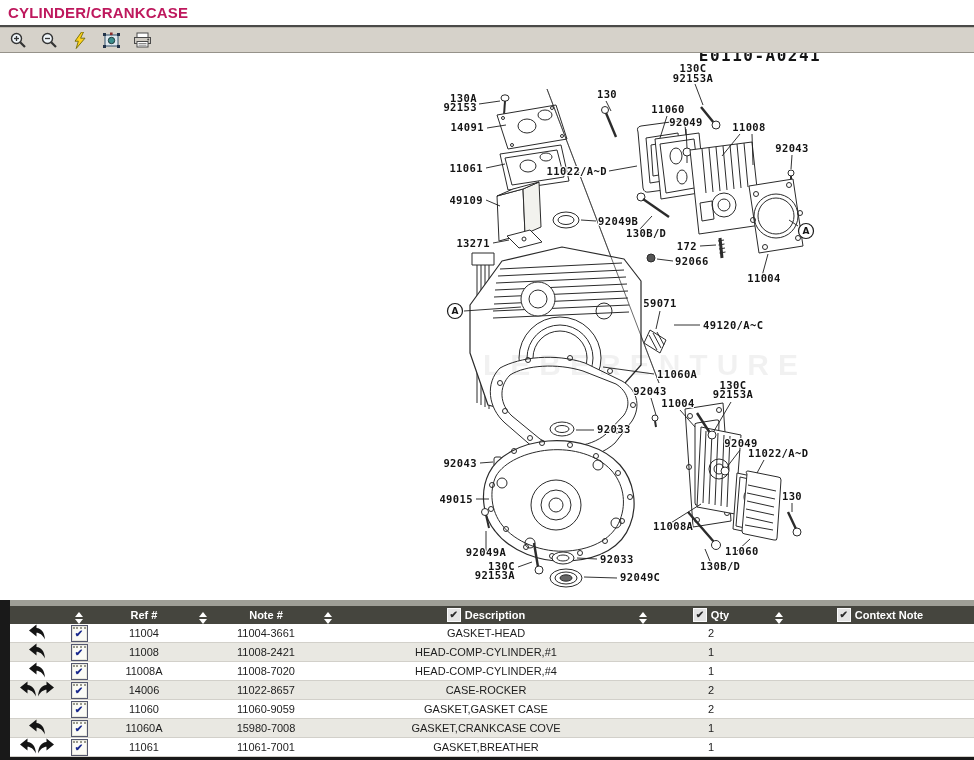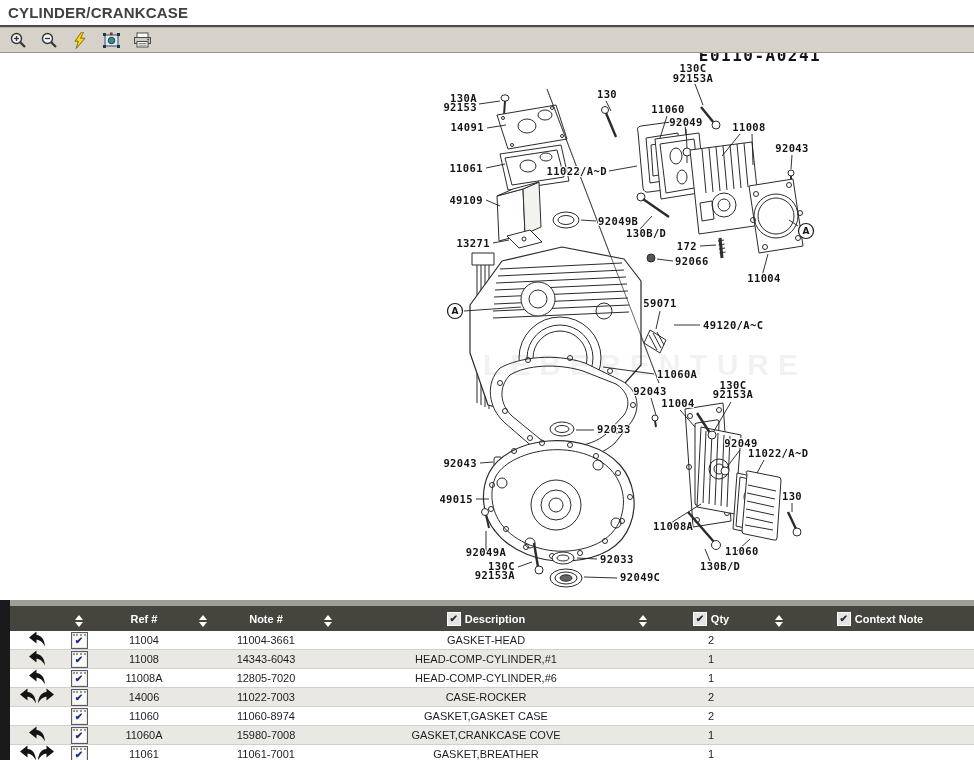--- a/index.html
+++ b/index.html
@@ -1,33 +1,33 @@
 <!DOCTYPE html>
 <html><head>
 <meta charset="utf-8">
 <style>
   html,body{margin:0;padding:0;background:#fff;width:974px;height:760px;overflow:hidden;
     font-family:"Liberation Sans", sans-serif;}
   .titlebar{height:25px;background:#fff;display:flex;align-items:center;padding-left:8px;}
-  .titlebar h1{margin:0;font-size:15px;font-weight:bold;color:#404040;letter-spacing:.2px;}
+  .titlebar h1{margin:0;font-size:15px;font-weight:bold;color:#be185d;letter-spacing:.2px;}
   .title-sep{height:0;border-top:2px solid #4a4a48;border-bottom:1px solid #b9b5ad;}
   .toolbar{height:24px;background:#d6d2ca;border-bottom:1px solid #96928a;display:flex;align-items:center;gap:7px;padding-left:6px;}
   .tbtn{width:22px;height:20px;display:flex;align-items:center;justify-content:center;border:1px solid transparent;cursor:pointer;}
   .tbtn svg{display:block;}
   .diagram{position:relative;height:547px;background:#fff;overflow:hidden;}
   .diagram svg{position:absolute;left:0;top:0;}
   text.plabel{font:bold 10.5px "DejaVu Sans Mono", monospace;letter-spacing:.4px;fill:#141414;
     paint-order:stroke;stroke:#fff;stroke-width:2px;}
   text.plabel-big{font:bold 16px "DejaVu Sans Mono", monospace;letter-spacing:1.5px;fill:#141414;}
   text.callout{font:bold 9px "DejaVu Sans", sans-serif;fill:#141414;}
   text.wm{font:bold 30px "Liberation Sans", sans-serif;letter-spacing:9px;fill:#000;opacity:.05;}
   .tablewrap{background:#191919;padding-left:10px;height:161px;}
   .gray-strip{height:6px;background:#9f9f97;}
   table.parts{border-collapse:collapse;table-layout:fixed;width:964px;font-size:11px;}
-  table.parts th{height:25px;background:#45453e;color:#fff;font-weight:bold;font-size:11px;
+  table.parts th{height:18px;background:#45453e;color:#fff;font-weight:bold;font-size:11px;
     text-align:center;vertical-align:middle;padding:0;white-space:nowrap;overflow:hidden;}
   table.parts td{height:18px;padding:0 2px;text-align:center;vertical-align:middle;color:#1d1d1d;
     border-bottom:1px solid #d2d0ca;white-space:nowrap;overflow:hidden;}
   table.parts tr.r{background:#fff;}
   table.parts tr.r:nth-child(even){background:#e9e8e2;}
   .hlbl{display:inline-flex;align-items:center;gap:4px;}
   .hchk{width:12px;height:12px;background:#e4e4e4;border:1px solid #fbfbfb;display:inline-flex;
     align-items:center;justify-content:center;font-size:10px;color:#2b2b2b;line-height:1;}
   .sortg{display:inline-flex;flex-direction:column;gap:2px;cursor:pointer;}
   .sortg i{display:block;width:0;height:0;border-left:4px solid transparent;border-right:4px solid transparent;}
@@ -442,72 +442,72 @@
   </tr>
   <tr class="r">
     <td class="c-arrow"><svg class="arr" width="18" height="16" viewBox="0 0 18 16">
               <path d="M1,6.5 L8.5,0.5 L8.5,4 C13.5,4.2 16.5,8.5 17,15.5 C14.5,10.5 11.5,8.8 8.5,8.7 L8.5,12.5 Z" fill="#141414"></path>
             </svg></td>
     <td><span class="edit-icon">
               <b>✔</b>
             </span></td>
     <td>11008</td>
           <td></td>
-    <td>14343-6043</td>
+    <td>11008-2421</td>
           <td></td>
     <td>HEAD-COMP-CYLINDER,#1</td>
           <td></td>
     <td>1</td>
           <td></td>
     <td></td>
   </tr>
   <tr class="r">
     <td class="c-arrow"><svg class="arr" width="18" height="16" viewBox="0 0 18 16">
               <path d="M1,6.5 L8.5,0.5 L8.5,4 C13.5,4.2 16.5,8.5 17,15.5 C14.5,10.5 11.5,8.8 8.5,8.7 L8.5,12.5 Z" fill="#141414"></path>
             </svg></td>
     <td><span class="edit-icon">
               <b>✔</b>
             </span></td>
     <td>11008A</td>
           <td></td>
-    <td>12805-7020</td>
-          <td></td>
-    <td>HEAD-COMP-CYLINDER,#6</td>
+    <td>11008-7020</td>
+          <td></td>
+    <td>HEAD-COMP-CYLINDER,#4</td>
           <td></td>
     <td>1</td>
           <td></td>
     <td></td>
   </tr>
   <tr class="r">
     <td class="c-arrow"><svg class="arr" width="18" height="16" viewBox="0 0 18 16">
               <path d="M1,6.5 L8.5,0.5 L8.5,4 C13.5,4.2 16.5,8.5 17,15.5 C14.5,10.5 11.5,8.8 8.5,8.7 L8.5,12.5 Z" fill="#141414"></path>
             </svg><svg class="arr" width="18" height="16" viewBox="0 0 18 16">
               <path d="M1,6.5 L8.5,0.5 L8.5,4 C13.5,4.2 16.5,8.5 17,15.5 C14.5,10.5 11.5,8.8 8.5,8.7 L8.5,12.5 Z" fill="#141414" transform="translate(18,0) scale(-1,1)"></path>
             </svg></td>
     <td><span class="edit-icon">
               <b>✔</b>
             </span></td>
     <td>14006</td>
           <td></td>
-    <td>11022-7003</td>
+    <td>11022-8657</td>
           <td></td>
     <td>CASE-ROCKER</td>
           <td></td>
     <td>2</td>
           <td></td>
     <td></td>
   </tr>
   <tr class="r">
     <td class="c-arrow"></td>
     <td><span class="edit-icon">
               <b>✔</b>
             </span></td>
     <td>11060</td>
           <td></td>
-    <td>11060-8974</td>
+    <td>11060-9059</td>
           <td></td>
     <td>GASKET,GASKET CASE</td>
           <td></td>
     <td>2</td>
           <td></td>
     <td></td>
   </tr>
   <tr class="r">
     <td class="c-arrow"><svg class="arr" width="18" height="16" viewBox="0 0 18 16">
               <path d="M1,6.5 L8.5,0.5 L8.5,4 C13.5,4.2 16.5,8.5 17,15.5 C14.5,10.5 11.5,8.8 8.5,8.7 L8.5,12.5 Z" fill="#141414"></path>

